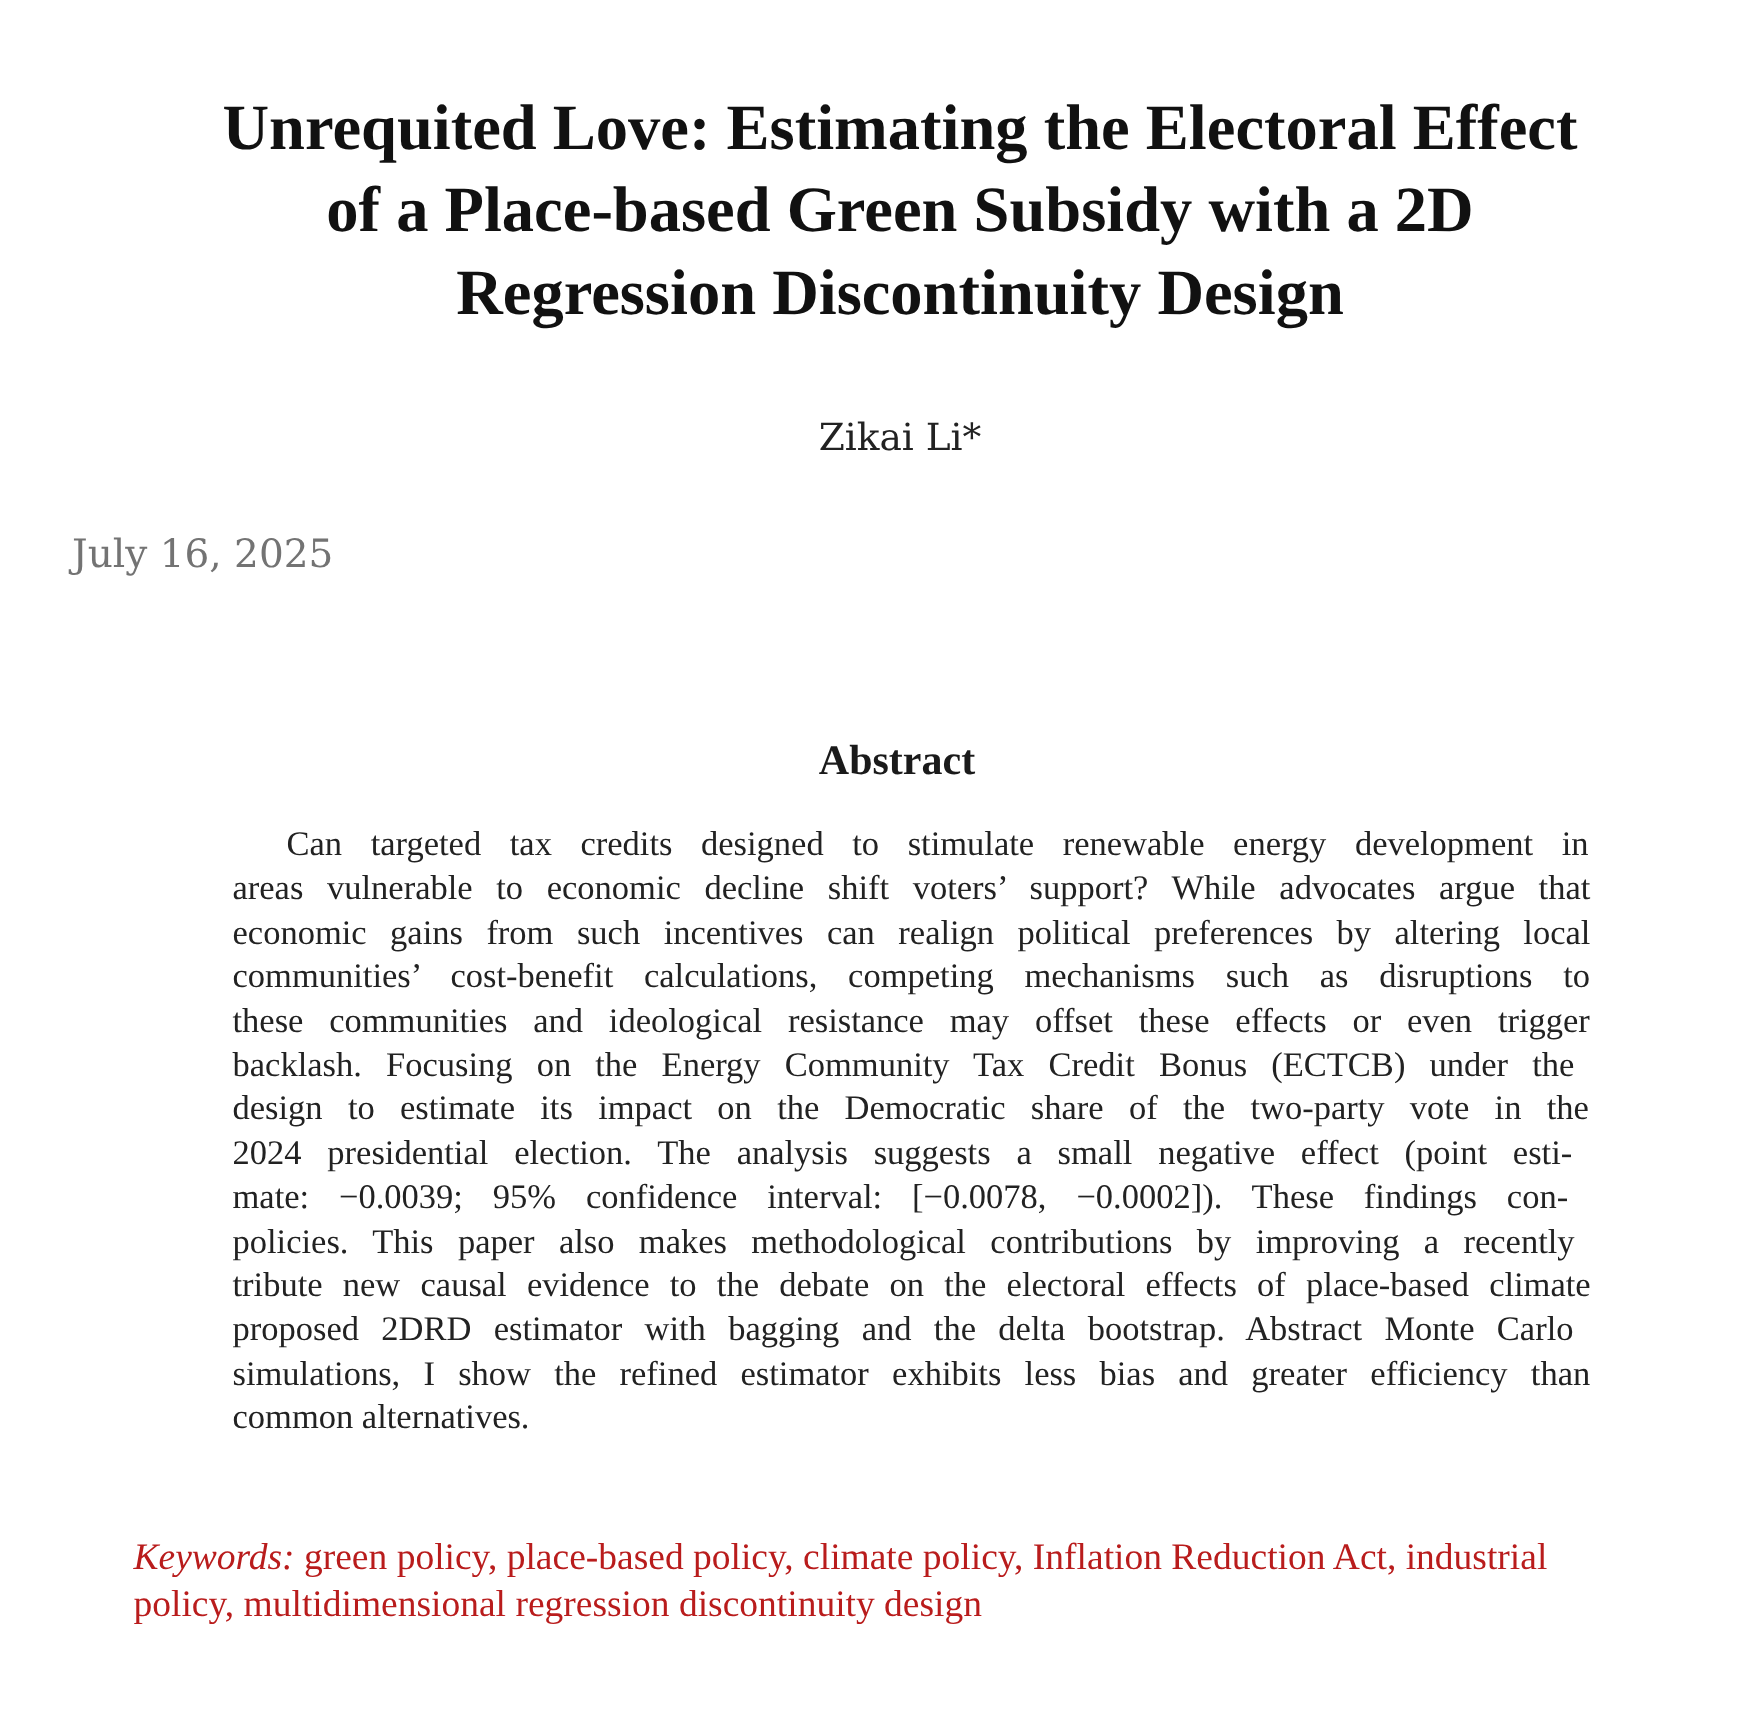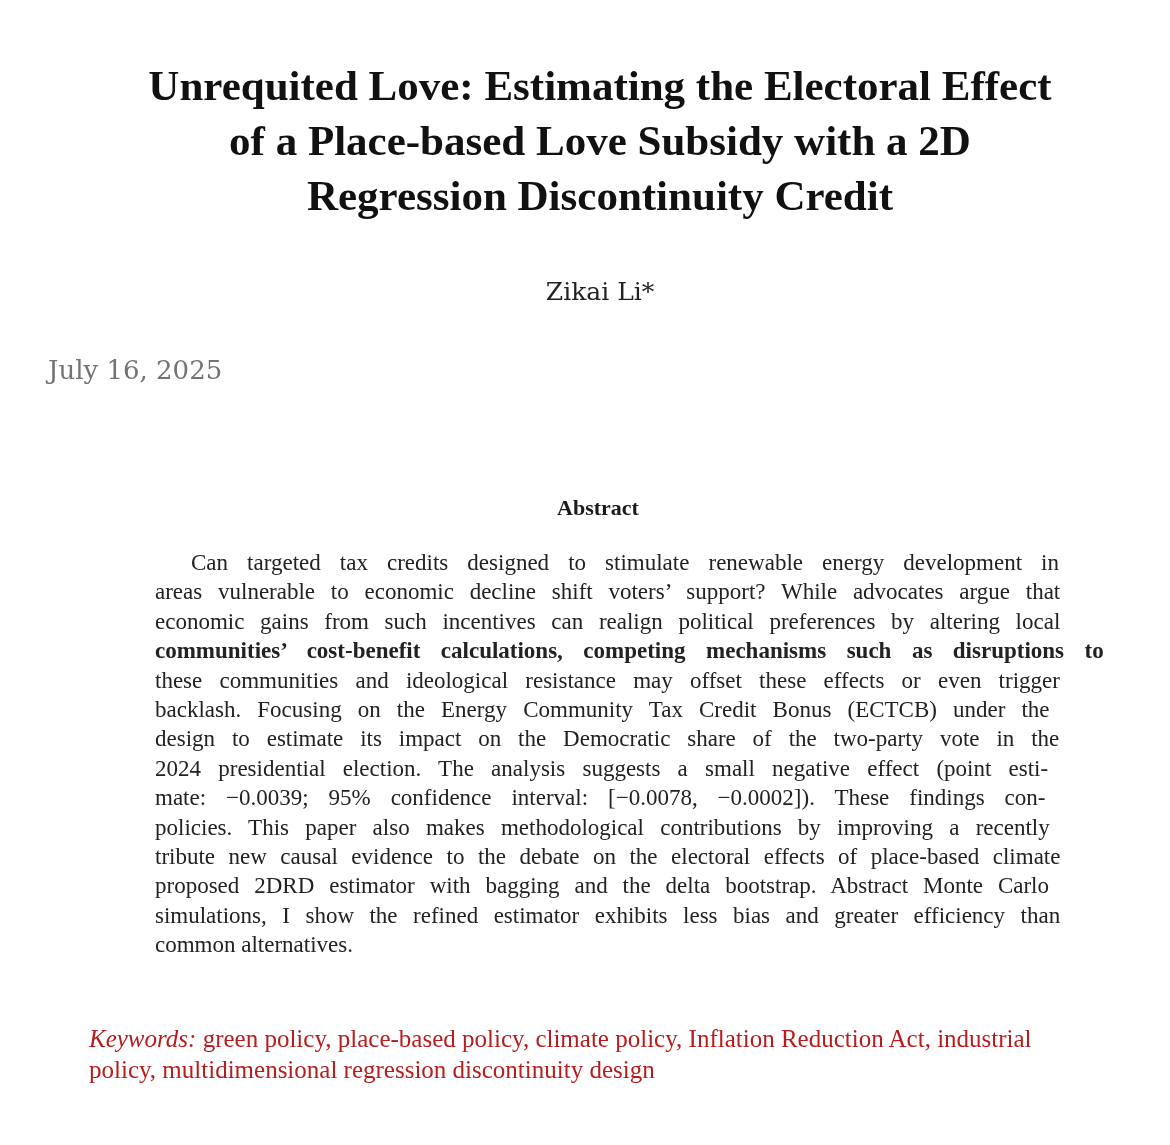--- a/index.html
+++ b/index.html
@@ -62,21 +62,21 @@
       color: #737373;
     }
     .abstract-heading {
       position: absolute;
       left: 0;
       top: 494px;
       width: 1100px;
       text-align: center;
       font-family: "Liberation Serif", "DejaVu Serif", serif;
       font-weight: bold;
-      font-size: 22px;
+      font-size: 28px;
       line-height: 28px;
       color: #1a1a1a;
     }
     .abstract-body {
       position: absolute;
       left: 107px;
       top: 548px;
       width: 888px;
       font-family: "Liberation Serif", "DejaVu Serif", serif;
       font-size: 23px;
@@ -115,35 +115,35 @@
       font-style: italic;
     }
   </style>
 </head>
 <body>
 
 <div class="page">
 
   <h1 class="title" style="margin:0;">
     <span class="tline">Unrequited Love: Estimating the Electoral Effect</span>
-    <span class="tline">of a Place-based Love Subsidy with a 2D</span>
-    <span class="tline">Regression Discontinuity Credit</span>
+    <span class="tline">of a Place-based Green Subsidy with a 2D</span>
+    <span class="tline">Regression Discontinuity Design</span>
   </h1>
 
   <div class="author">Zikai Li*</div>
 
   <div class="date">July 16, 2025</div>
 
   <div class="abstract-heading">Abstract</div>
 
   <div class="abstract-body">
     <span class="aline first" style="word-spacing: 13.31px; text-align-last: left; text-align: left;">Can targeted tax credits designed to stimulate renewable energy development in</span>
     <span class="aline" style="word-spacing: 10.01px; text-align-last: left; text-align: center;">areas vulnerable to economic decline shift voters’ support? While advocates argue that</span>
     <span class="aline" style="word-spacing: 9.9px; text-align-last: left; text-align: left;">economic gains from such incentives can realign political preferences by altering local</span>
-    <span class="aline" style="word-spacing: 14.74px; text-align-last: left; text-align: left; font-weight: bold;">communities’ cost-benefit calculations, competing mechanisms such as disruptions to</span>
+    <span class="aline" style="word-spacing: 14.74px; text-align-last: left; text-align: left;">communities’ cost-benefit calculations, competing mechanisms such as disruptions to</span>
     <span class="aline" style="word-spacing: 11.45px; text-align-last: left; text-align: left;">these communities and ideological resistance may offset these effects or even trigger</span>
     <span class="aline" style="word-spacing: 10.35px; text-align-last: left; text-align: left;">backlash.  Focusing on the Energy Community Tax Credit Bonus (ECTCB) under the</span>
     <span class="aline" style="word-spacing: 11.12px; text-align-last: left; text-align: left;">design to estimate its impact on the Democratic share of the two-party vote in the</span>
     <span class="aline" style="word-spacing: 11.48px; text-align-last: left; text-align: left;">2024 presidential election.  The analysis suggests a small negative effect (point esti-</span>
     <span class="aline" style="word-spacing: 14.18px; text-align-last: left; text-align: left;">mate: −0.0039; 95% confidence interval: [−0.0078, −0.0002]).  These findings con-</span>
     <span class="aline" style="word-spacing: 10.5px; text-align-last: left; text-align: left;">policies.  This paper also makes methodological contributions by improving a recently</span>
     <span class="aline" style="word-spacing: 7.74px; text-align-last: left; text-align: left;">tribute new causal evidence to the debate on the electoral effects of place-based climate</span>
     <span class="aline" style="word-spacing: 9.15px; text-align-last: left; text-align: left;">proposed 2DRD estimator with bagging and the delta bootstrap.  Abstract Monte Carlo</span>
     <span class="aline" style="word-spacing: 9.73px; text-align-last: left; text-align: left;">simulations, I show the refined estimator exhibits less bias and greater efficiency than</span>
     <span class="aline last">common alternatives.</span>

